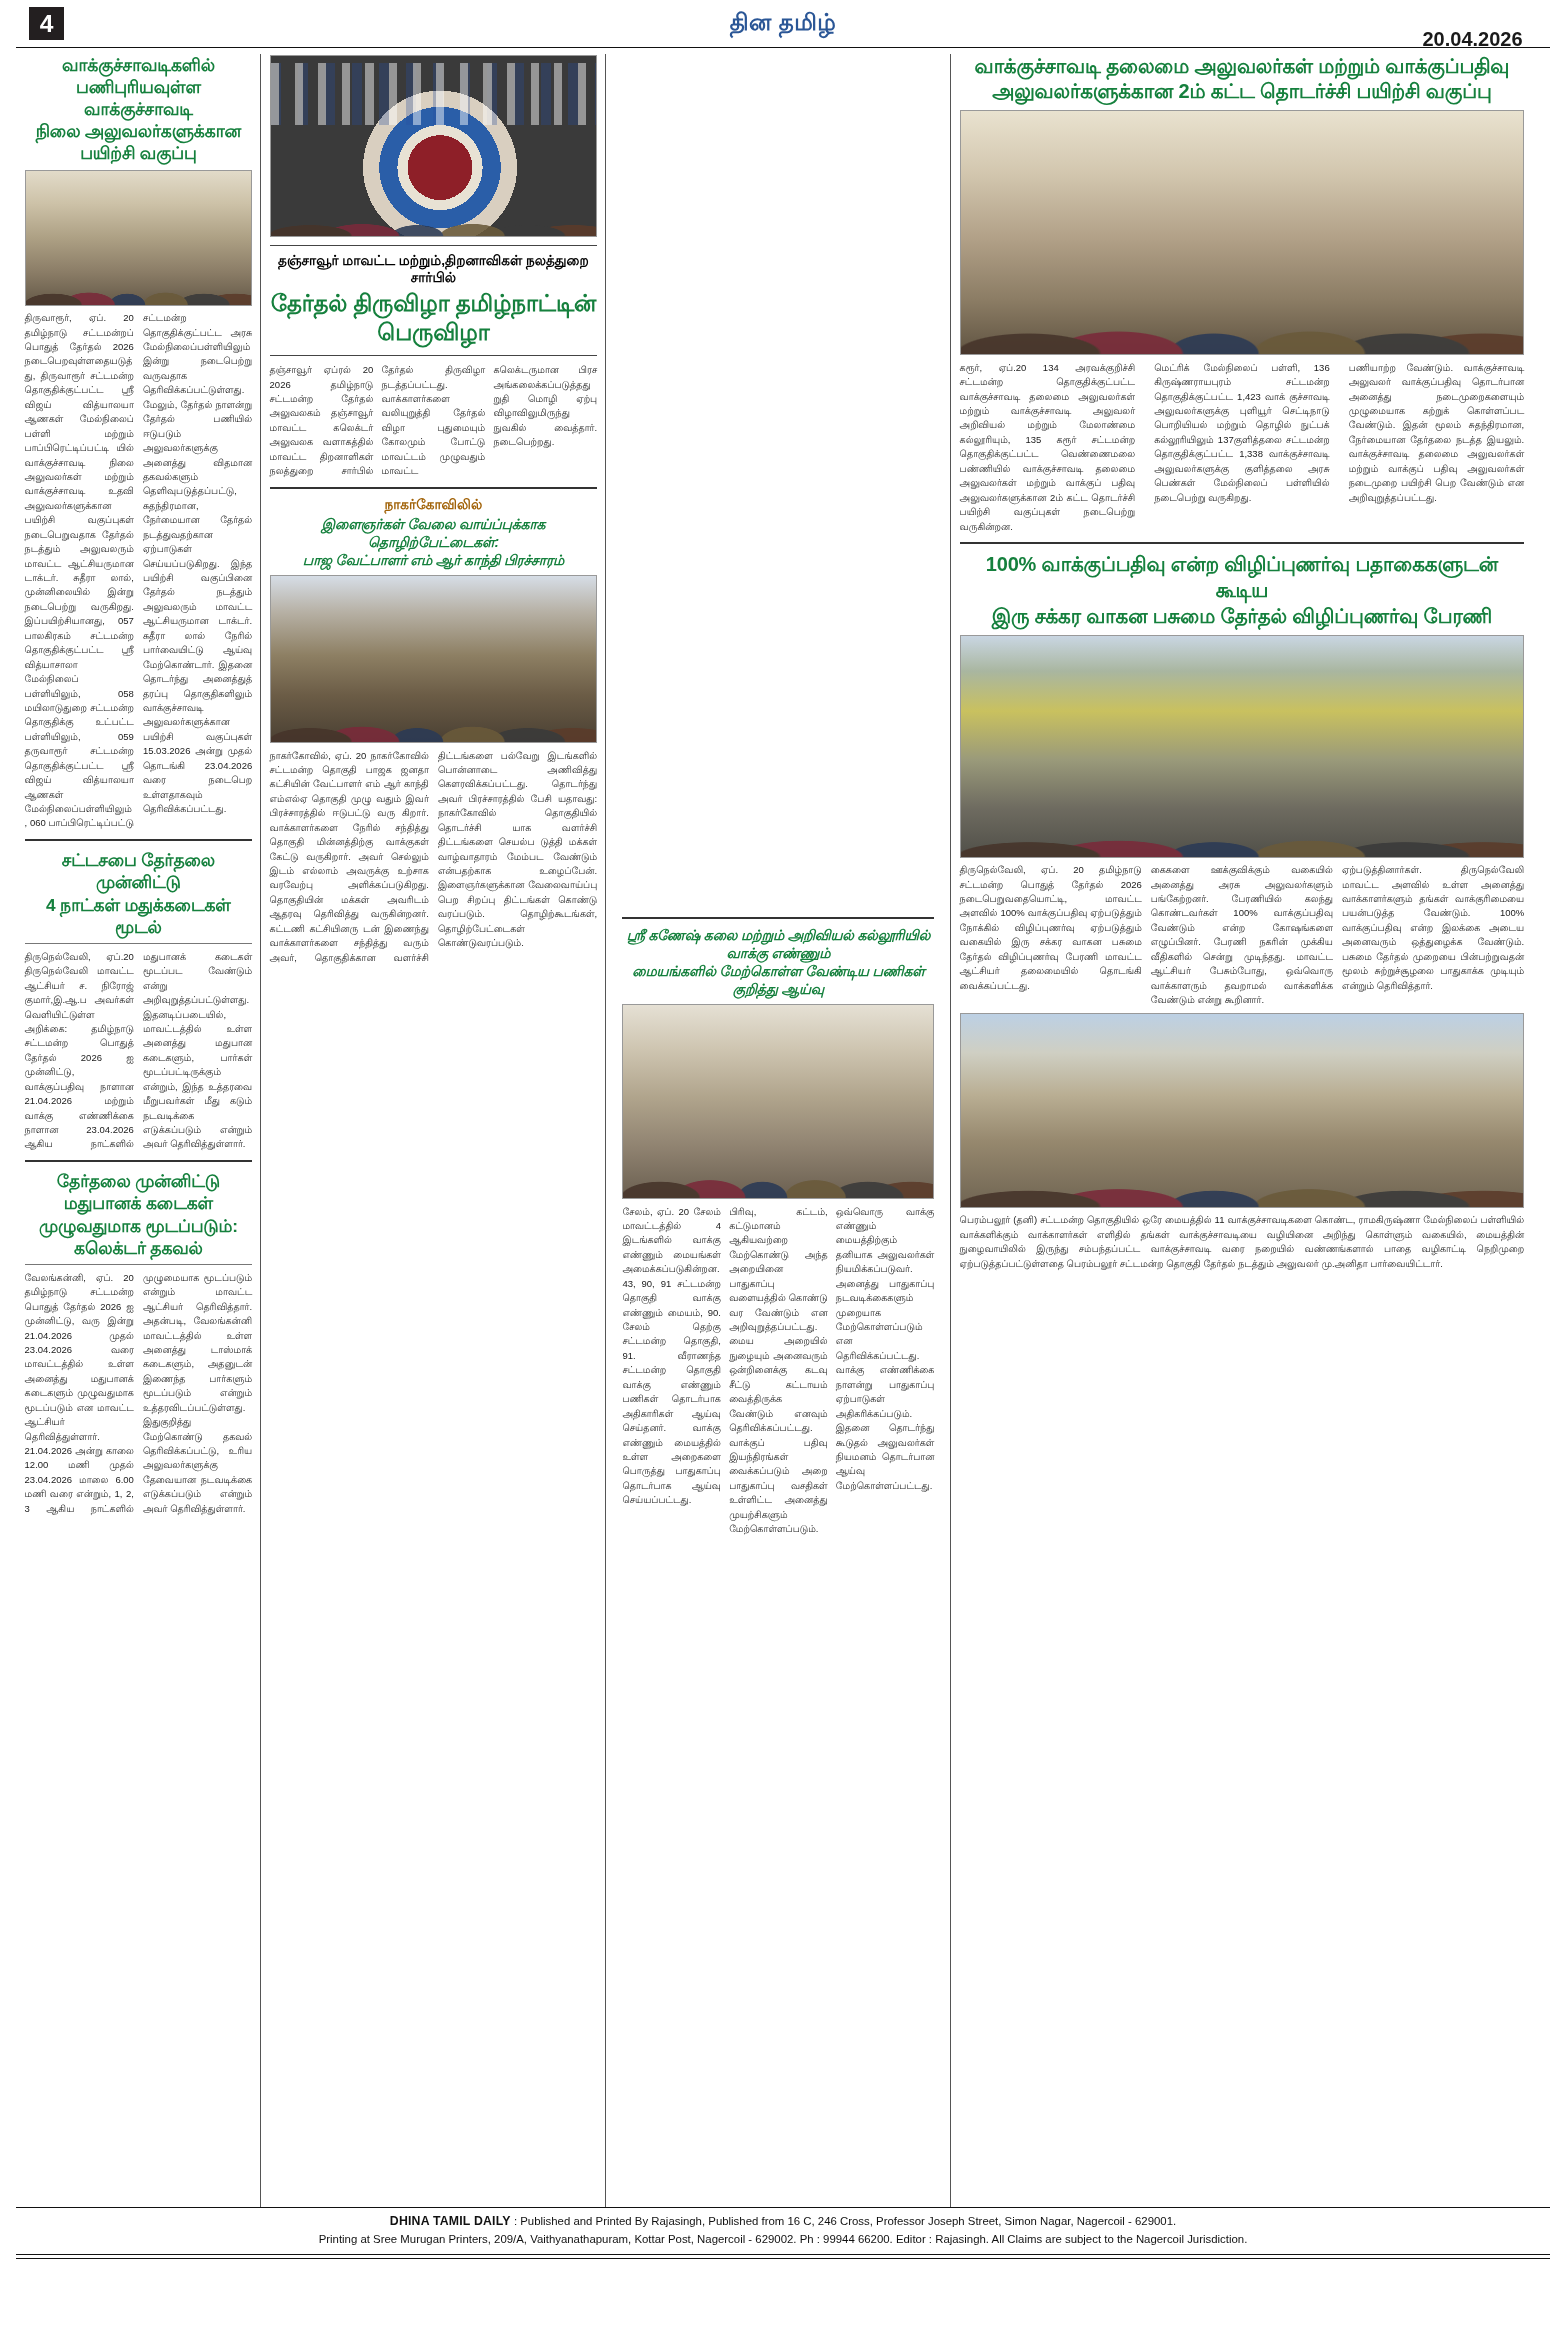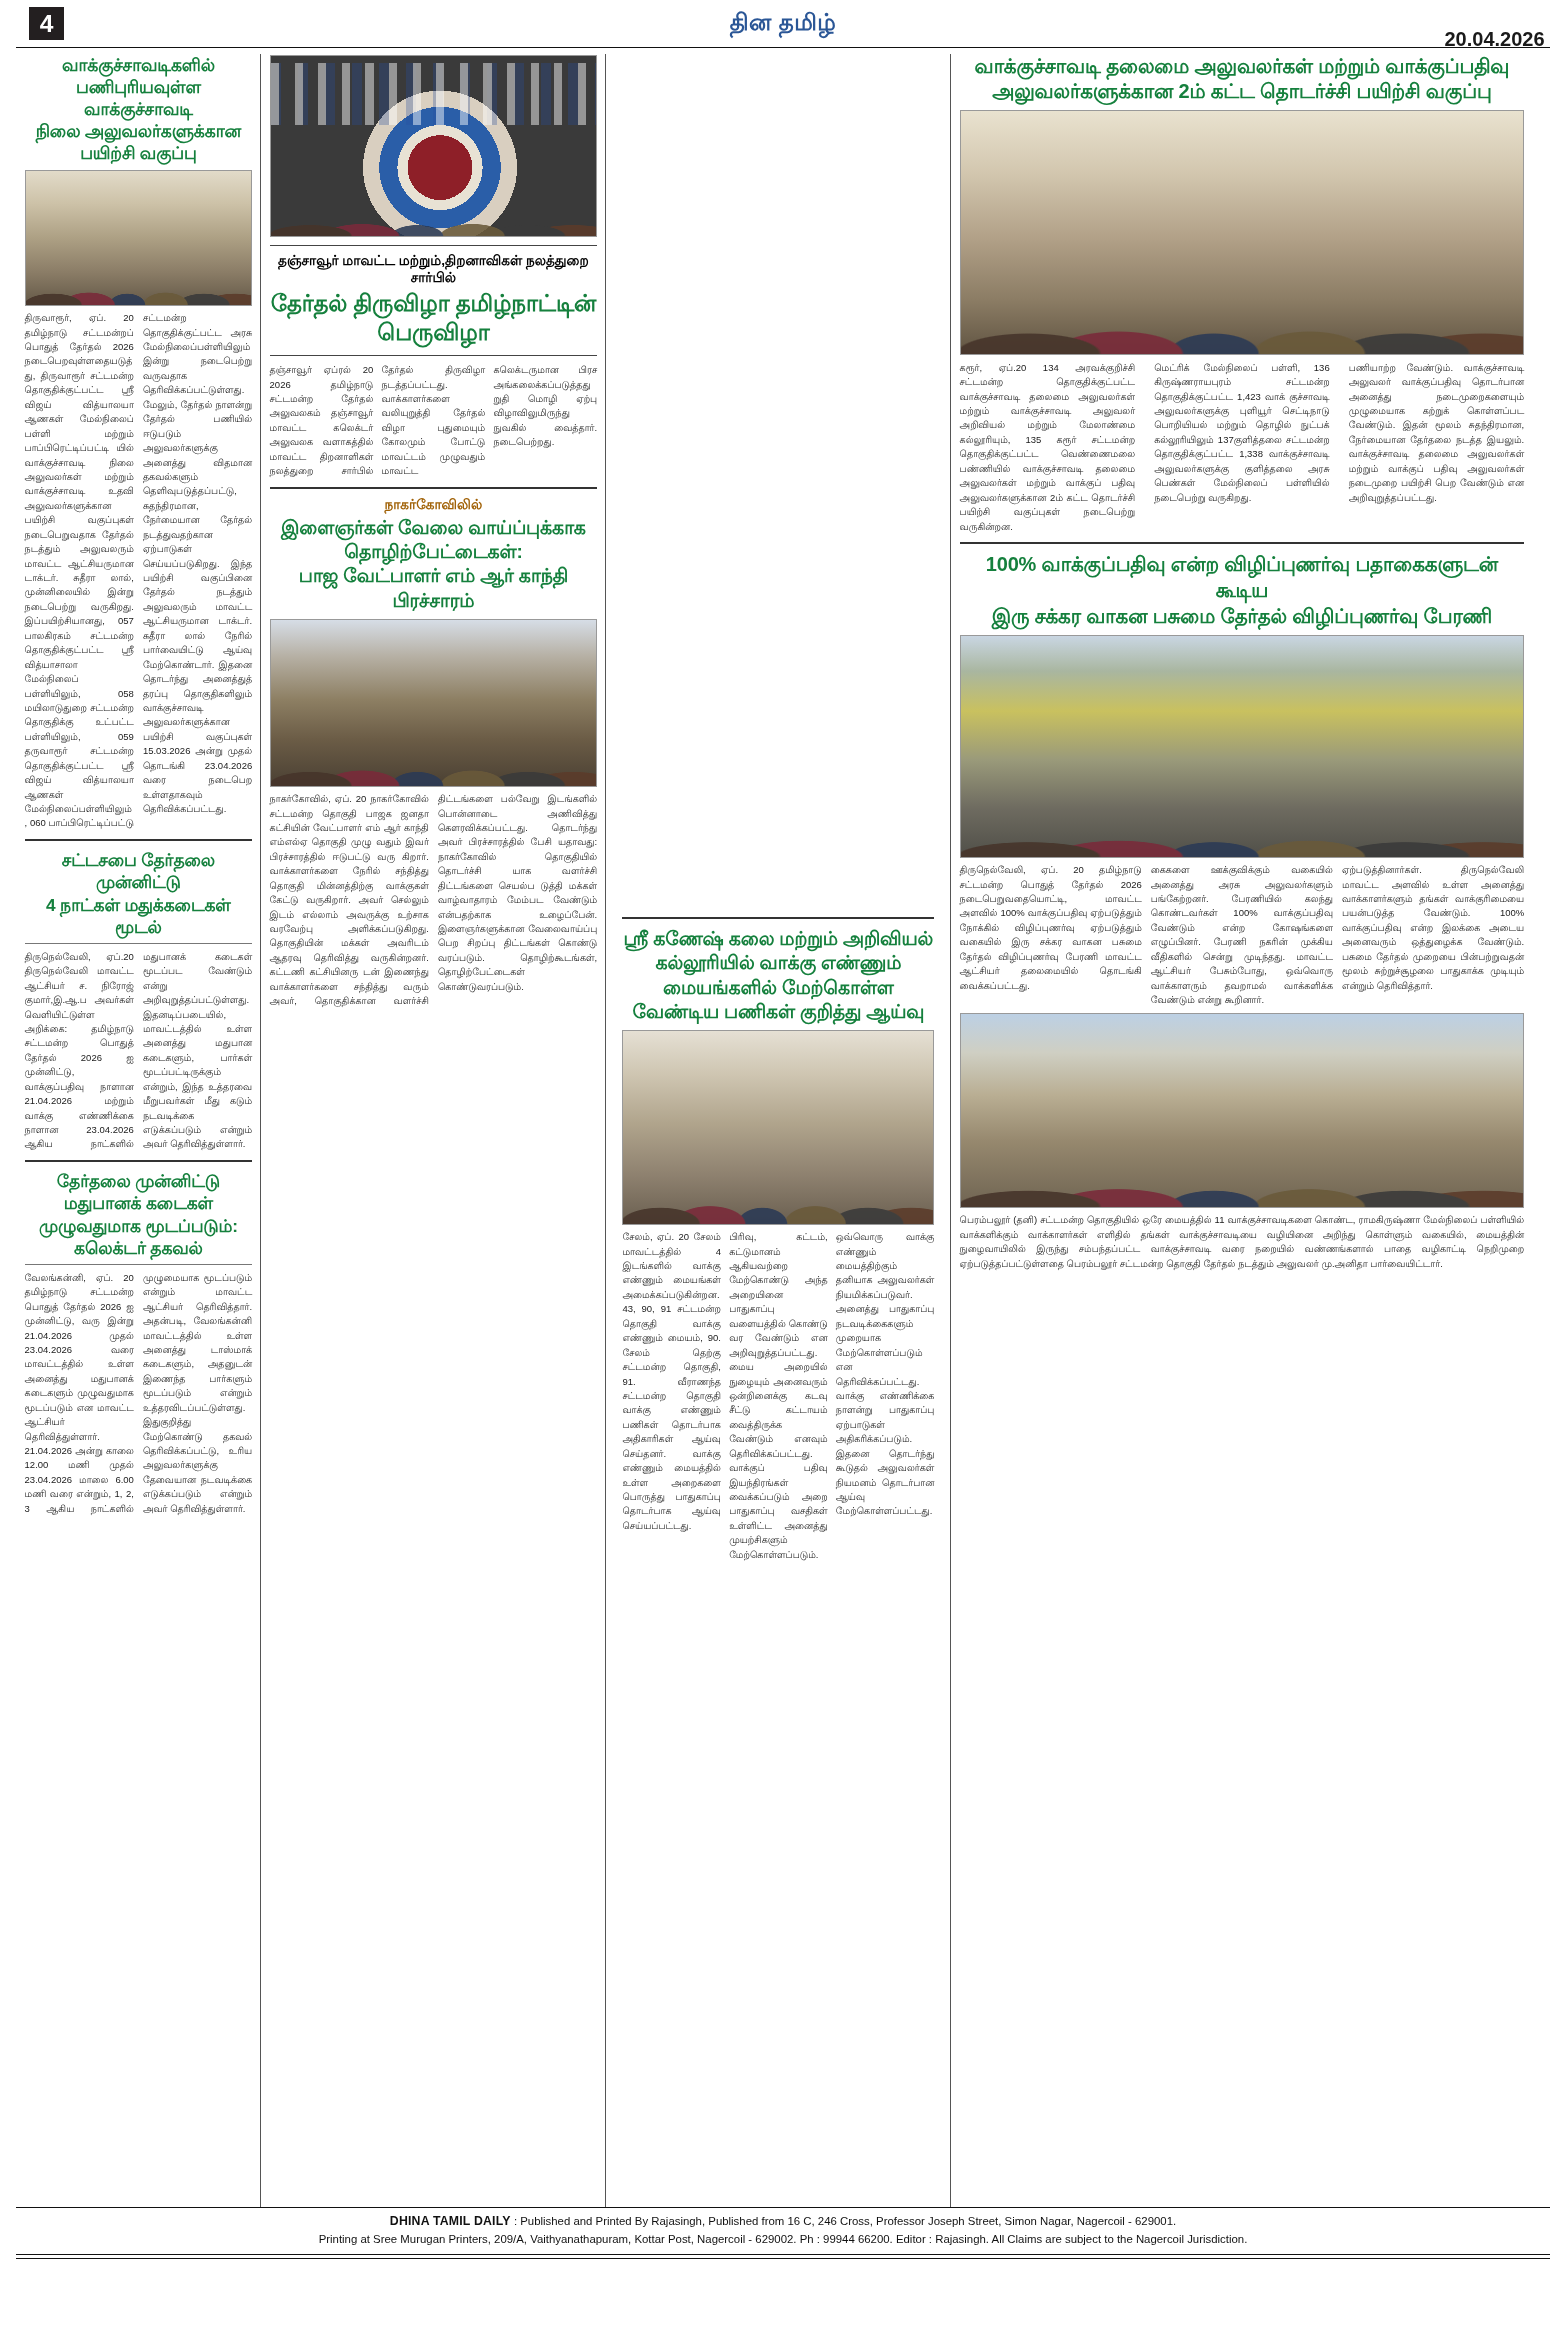--- a/index.html
+++ b/index.html
@@ -14,40 +14,40 @@
   .masthead{position:relative;height:47px;display:flex;align-items:center;}
   .pageno{
     width:35px;height:33px;background:#231f20;color:#fff;
     font-size:24.5px;font-weight:bold;display:flex;align-items:center;justify-content:center;
     margin-left:12.7px;
   }
   .paper-name{
     position:absolute;left:0;right:0;text-align:center;
     color:#2a5696;font-weight:bold;font-size:23px;letter-spacing:0.5px;
   }
-  .issue-date{position:absolute;right:5px;font-size:20px;font-weight:bold;color:#1a1a1a;margin-top:32px;}
+  .issue-date{position:absolute;right:27px;font-size:20px;font-weight:bold;color:#1a1a1a;margin-top:32px;}
   .rule-top{border-top:1.8px solid #111;margin:0 0 5.5px 0;}
 
   
   .grid{display:flex;gap:0;height:2153px;}
   .col{box-sizing:border-box;}
   .colA{width:244px;padding:0 8.2px;}
   .colB{width:345px;padding:0 8.2px;border-left:1.4px solid #555;}
   .colC{width:345px;padding:0 16px;border-left:1.4px solid #555;}
   .colD{width:582px;padding:0 8.2px;border-left:1.4px solid #555;}
 
   
   .hl{
     font-weight:bold;text-align:center;color:#15803d;
     line-height:1.28;letter-spacing:-0.2px;
   }
   .hl-xl{font-size:23px;}
   .hl-lg{font-size:20px;}
   .hl-md{font-size:17.3px;}
-  .hl-sm{font-size:19px;}
+  .hl-sm{font-size:14px;font-style:italic;}
   .kicker{font-size:13.6px;font-weight:bold;text-align:center;color:#000;margin:3.6px 0 1.8px;}
   .kicker-blue{color:#a16207;}
   .sep{border-top:1.4px solid #444;margin:7.3px 0;}
   .sep-thin{border-top:0.9px solid #777;margin:5.5px 0;}
   .sep-dbl{border-top:2.7px double #333;margin:8.2px 0;}
 
   .body-txt{
     font-size:9.5px;line-height:1.52;text-align:justify;color:#1a1a1a;
     hyphens:auto;word-break:break-word;
   }

